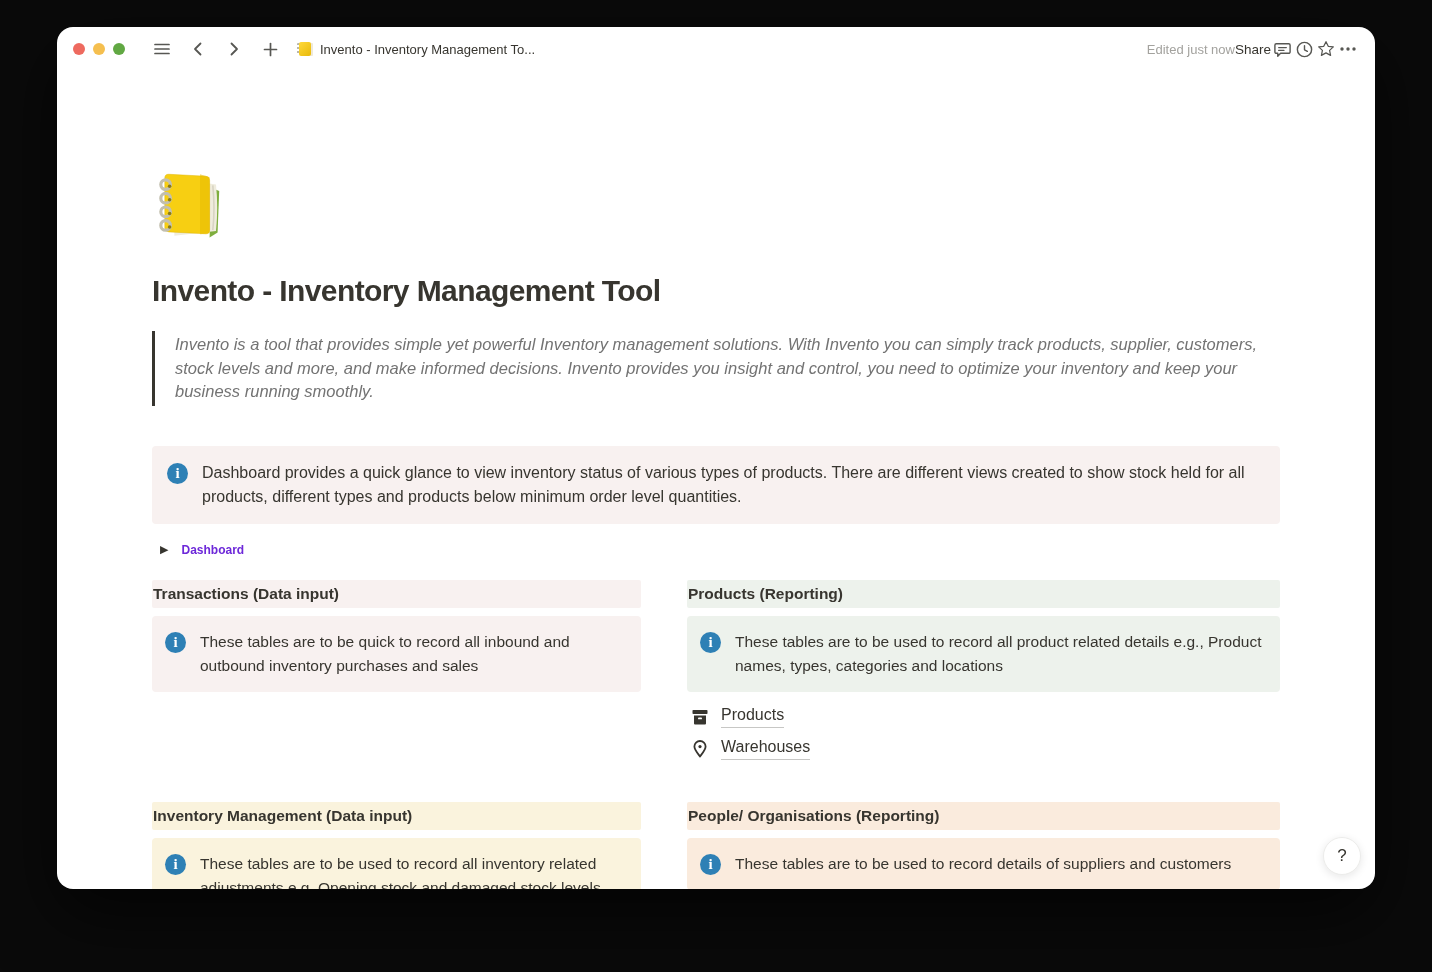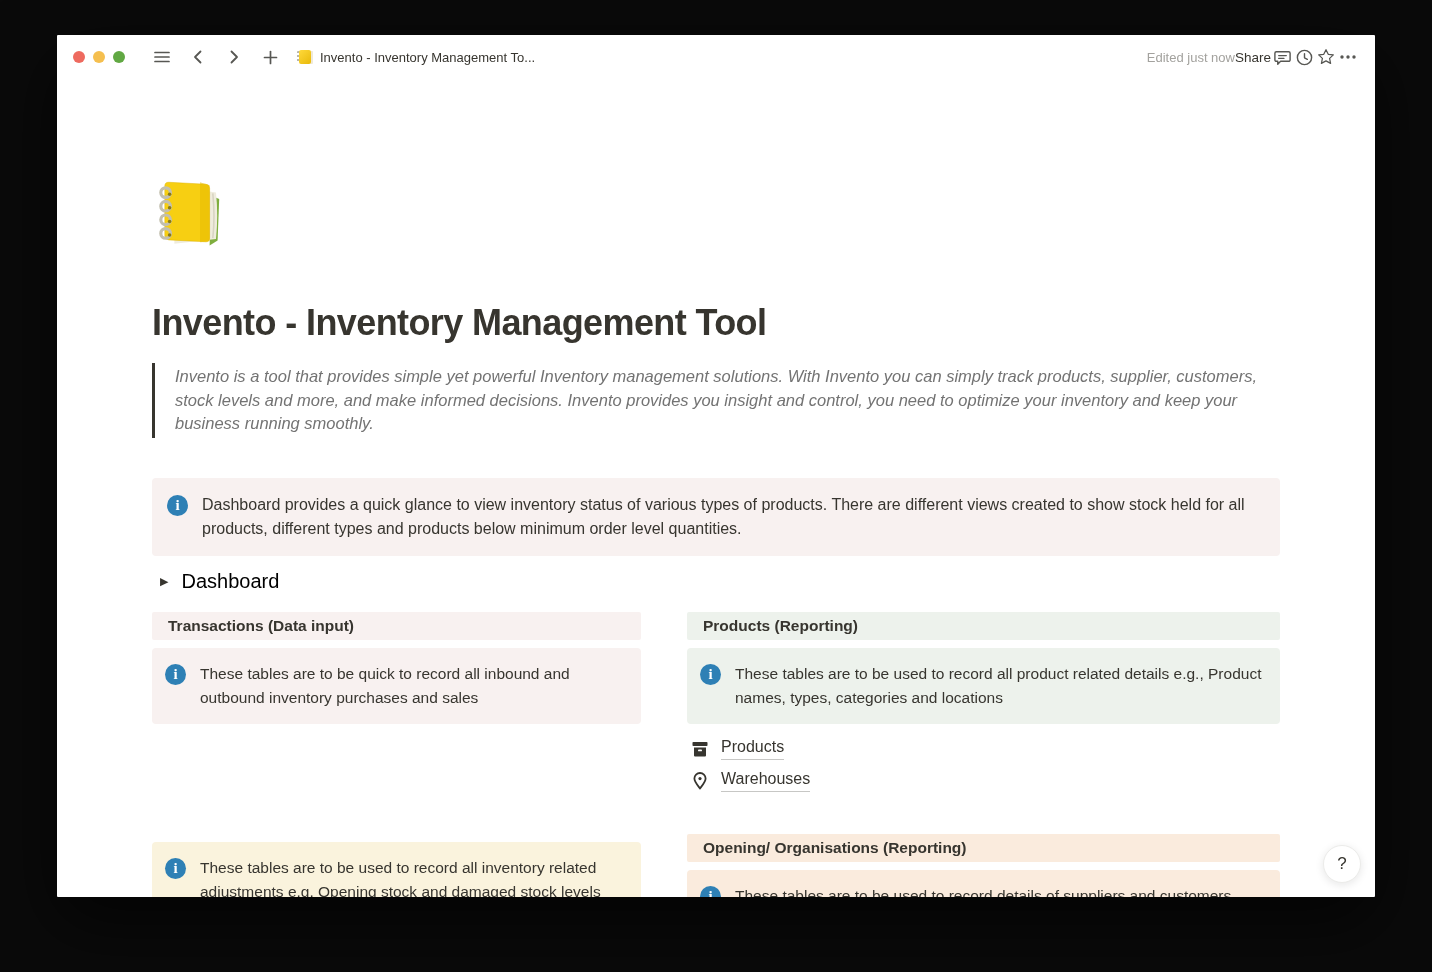--- a/index.html
+++ b/index.html
@@ -5,23 +5,23 @@
   * { margin:0; padding:0; box-sizing:border-box; }
   html,body { width:1432px; height:972px; }
   body {
     background:#0a0a0a;
     font-family:"Liberation Sans","DejaVu Sans",sans-serif;
     color:#37352f;
     position:relative;
     overflow:hidden;
   }
   .window {
-    position:absolute; left:57px; top:35px;
+    position:absolute; left:57px; top:27px;
     width:1318px; height:862px;
-    background:#ffffff; border-radius:1px;
+    background:#ffffff; border-radius:16px;
     box-shadow:0 25px 70px rgba(0,0,0,.65);
     overflow:hidden;
   }
   
   .titlebar {
     height:44px; display:flex; align-items:center;
     padding:0 16px; gap:14px;
   }
   .traffic { display:flex; gap:8px; align-items:center; margin-right:12px; }
   .dot { width:12px; height:12px; border-radius:50%; }
@@ -38,21 +38,21 @@
   .mini-book { width:16px; height:16px; position:relative; display:inline-block; }
   .mini-book .cover { position:absolute; left:2px; top:1px; width:12px; height:14px;
         background:linear-gradient(135deg,#ffd93b,#e8b90a); border-radius:2px; }
   .mini-book .pages { position:absolute; right:0; top:2px; width:3px; height:13px; background:#efe9d8; border-radius:1px;}
   .mini-book .rings { position:absolute; left:0; top:2px; width:4px; height:12px;
         background:repeating-linear-gradient(#b9b7ac 0 2px, transparent 2px 4px); border-radius:1px;}
   
   .content { width:1128px; margin:0 auto; padding-top:96px; }
   .page-icon { width:80px; height:80px; cursor:pointer; }
   .page-title {
-    margin-top:44px; font-size:36px; line-height:48px;
+    margin-top:20px; font-size:30px; line-height:48px;
     font-weight:700; letter-spacing:-0.6px; color:#37352f;
   }
   blockquote.quote {
     margin-top:16px; border-left:3px solid #37352f;
     padding:2px 0 2px 20px; font-size:16.5px; line-height:23.5px; color:#737373;
     max-width:1110px;
     font-style:italic;
   }
   .callout {
     border-radius:4px; display:flex; gap:14px;
@@ -62,28 +62,28 @@
     flex:0 0 auto; width:21px; height:21px; border-radius:50%;
     background:var(--info-blue,#2e80b5); color:#fff;
     font-family:"Liberation Serif","DejaVu Serif",serif;
     font-weight:700; font-size:15px; line-height:21px; text-align:center;
     margin-top:2px;
   }
   .callout-main { margin-top:40px; }
   .toggle-row { margin-top:13px; display:flex; align-items:center; gap:13px;
                 padding-left:8px; height:26px; cursor:pointer; }
   .toggle-tri { font-size:11px; color:#37352f; line-height:1; }
-  .toggle-label { font-size:20px; font-weight:400; color:#000000; }
+  .toggle-label { font-size:12px; font-weight:700; color:#6d28d9; }
   
   .columns { display:grid; grid-template-columns:489px 593px; column-gap:46px; }
   .row1 { margin-top:17px; }
   .row2 { margin-top:36px; }
   .col-header {
     height:28px; display:flex; align-items:center;
-    padding-left:16px; font-size:15.5px; font-weight:700; color:#37352f;
+    padding-left:1px; font-size:15.5px; font-weight:700; color:#37352f;
     border-radius:2px;
   }
   .col .callout { margin-top:8px; font-size:15.5px; line-height:24px; padding:14px 14px 14px 13px; }
   .links { margin-top:10px; }
   .link-row { display:flex; align-items:center; gap:11px; height:30px; margin-bottom:2px;
               padding-left:3px; cursor:pointer; }
   .link-row svg { flex:0 0 auto; }
   .link-label {
     font-size:16px; font-weight:500; color:#37352f;
     border-bottom:1px solid rgba(55,53,47,.28); padding-bottom:2px; line-height:20px;
@@ -250,28 +250,29 @@
                 <circle cx="10" cy="7.6" r="1.6" fill="#37352f"></circle>
               </svg>
             <span class="link-label">Warehouses</span>
           </div>
         </div>
       </div>
     </div>
 
     <div class="columns row2">
       <div class="col">
+        <div class="col-header" style="background-color: rgb(250, 243, 221);">Inventory Management (Data input)</div>
         <div class="callout" style="background-color: rgb(250, 243, 221);">
           <span class="info-icon">i</span>
           <span>These tables are to be used to record all inventory related adjustments e.g. Opening stock and damaged stock levels</span>
         </div>
       </div>
 
       <div class="col">
-        <div class="col-header" style="background-color: rgb(250, 235, 221);">Opening/ Organisations (Reporting)</div>
+        <div class="col-header" style="background-color: rgb(250, 235, 221);">People/ Organisations (Reporting)</div>
         <div class="callout" style="background-color: rgb(250, 235, 221);">
           <span class="info-icon">i</span>
           <span>These tables are to be used to record details of suppliers and customers</span>
         </div>
       </div>
     </div>
 
   </div>
 
   <div class="help-btn">?</div>

